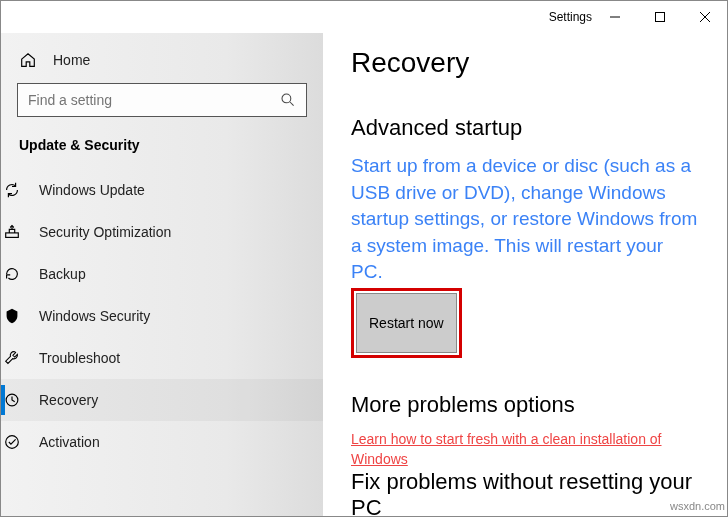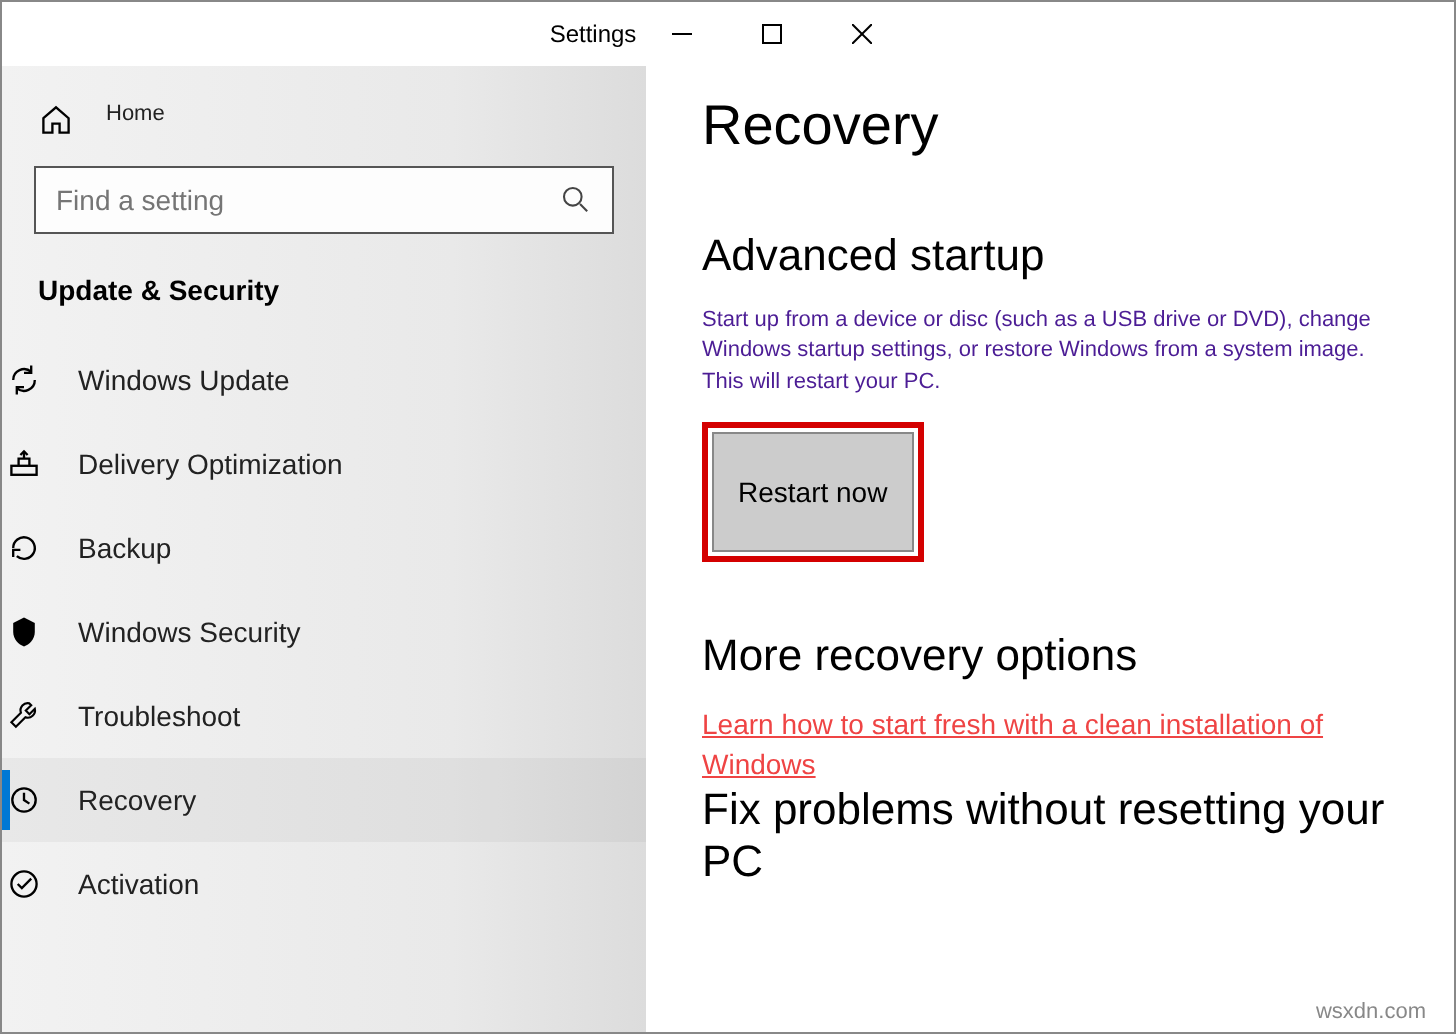--- a/index.html
+++ b/index.html
@@ -1,39 +1,39 @@
 <!DOCTYPE html>
 <html><head>
 <meta charset="utf-8">
 <style>
   * { box-sizing: border-box; margin: 0; padding: 0; font-family: "Segoe UI", Arial, sans-serif; }
   html, body { width: 728px; height: 517px; overflow: hidden; background: #fff; }
   .window { width: 728px; height: 517px; border: 1px solid #888; display: flex; flex-direction: column; }
-  .titlebar { height: 32px; display: flex; align-items: center; justify-content: center; font-size: 12px; color: #000; }
+  .titlebar { height: 32px; display: flex; align-items: center; justify-content: flex-end; font-size: 12px; color: #000; }
   .titlebar-controls { display: flex; }
   .tb-btn { width: 45px; height: 32px; display: flex; align-items: center; justify-content: center; font-size: 13px; font-family: Arial; }
   .body { flex: 1; display: flex; min-height: 0; }
   .sidebar { width: 322px; background: linear-gradient(to right, #f2f2f2 0%, #e9e9e9 70%, #dcdcdc 100%); padding-top: 10px; display: flex; flex-direction: column; }
-  .home-row { display: flex; gap: 16px; padding: 8px 18px 14px 18px; font-size: 11px; color: #222; }
+  .home-row { display: flex; align-items: center; gap: 16px; padding: 8px 18px 14px 18px; font-size: 14px; color: #222; }
   .search-box { margin: 0 16px 18px 16px; height: 34px; border: 1px solid #555; background: #fdfdfd; display: flex; align-items: center; padding: 0 10px; justify-content: space-between; gap: 20px; }
   .search-box input { border: none; background: transparent; font-size: 14px; color: #666; outline: none; width: 85%; }
   .category { font-size: 14px; font-weight: 600; padding: 2px 18px 16px 18px; color: #000; }
   .nav { display: flex; flex-direction: column; }
   .nav-item { display: flex; align-items: center; gap: 18px; padding: 12px 2px; font-size: 14px; color: #222; position: relative; }
   .nav-item .icon { width: 18px; height: 18px; display: flex; align-items: center; justify-content: center; }
   .nav-item.active { background: rgba(0,0,0,0.04); }
   .nav-item.active::before { content:""; position:absolute; left:0; top:6px; bottom:6px; width:4px; background:#0078d4; }
   .content { flex: 1; padding: 14px 28px 0 28px; overflow: hidden; color: #000; position: relative; }
   .page-title { font-size: 28px; font-weight: 400; margin-bottom: 36px; }
   .section-title { font-size: 22px; font-weight: 400; margin-bottom: 12px; }
-  .section-body { font-size: 11px; line-height: 1.4; color: #4c1d95; margin-bottom: 12px; }
+  .section-body { font-size: 19px; line-height: 1.4; color: #3b82f6; margin-bottom: 2px; }
   .restart-wrap { display: inline-block; border: 3px solid #d40000; padding: 2px; margin-bottom: 34px; }
   .restart-btn { background: #ccc; border: 1px solid #888; padding: 21px 12px; font-size: 14px; color: #000; }
   .link { color: #ef4444; font-size: 14px; line-height: 1.4; display: inline-block; }
-  .watermark { position: absolute; bottom: 4px; right: 14px; font-size: 11px; color: #888; }
+  .watermark { position: absolute; bottom: 4px; right: 2px; font-size: 11px; color: #888; }
   svg { display: block; }
 </style>
 </head>
 <body>
 
 <div class="window">
 
   <div class="titlebar">
     <span>Settings</span>
     <div class="titlebar-controls">
@@ -94,21 +94,21 @@
 
         <div class="nav-item">
           <span class="icon">
             <svg width="18" height="18" viewBox="0 0 20 20">
                 <rect x="3" y="11" width="14" height="5" fill="none" stroke="#000" stroke-width="1.3"></rect>
                 <path d="M7 11V7h6v4" fill="none" stroke="#000" stroke-width="1.3"></path>
                 <path d="M10 7V3" stroke="#000" stroke-width="1.3"></path>
                 <path d="M8 5l2-2 2 2" fill="none" stroke="#000" stroke-width="1.3"></path>
               </svg>
           </span>
-          <span>Delivery Optimization</span>
+          <span>Security Optimization</span>
         </div>
 
         <div class="nav-item">
           <span class="icon">
             <svg width="18" height="18" viewBox="0 0 20 20">
                 <path d="M4 10a6 6 0 1 1 2 4.5" fill="none" stroke="#000" stroke-width="1.3"></path>
                 <path d="M4 15v-4h4" fill="none" stroke="#000" stroke-width="1.3"></path>
               </svg>
           </span>
           <span>Backup</span>
@@ -157,21 +157,21 @@
 
     <div class="content">
       <h1 class="page-title">Recovery</h1>
 
       <h2 class="section-title">Advanced startup</h2>
       <p class="section-body">Start up from a device or disc (such as a USB drive or DVD), change Windows startup settings, or restore Windows from a system image. This will restart your PC.</p>
       <div class="restart-wrap">
         <button class="restart-btn">Restart now</button>
       </div>
 
-      <h2 class="section-title">More recovery options</h2>
+      <h2 class="section-title">More problems options</h2>
       <a class="link" href="#">Learn how to start fresh with a clean installation of Windows</a>
 
       <h2 class="section-title">Fix problems without resetting your PC</h2>
 
       <div class="watermark">wsxdn.com</div>
     </div>
 
   </div>
 </div>
 

